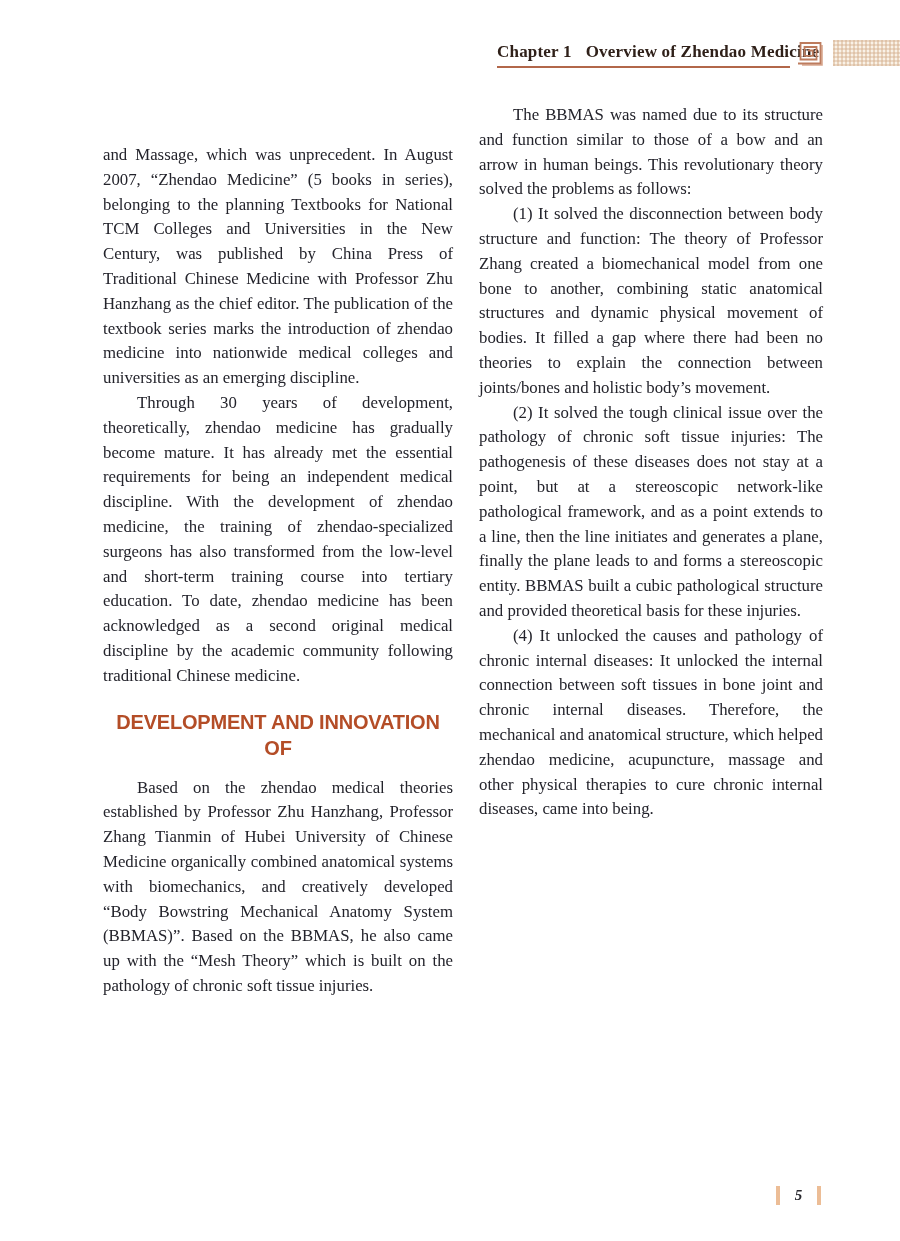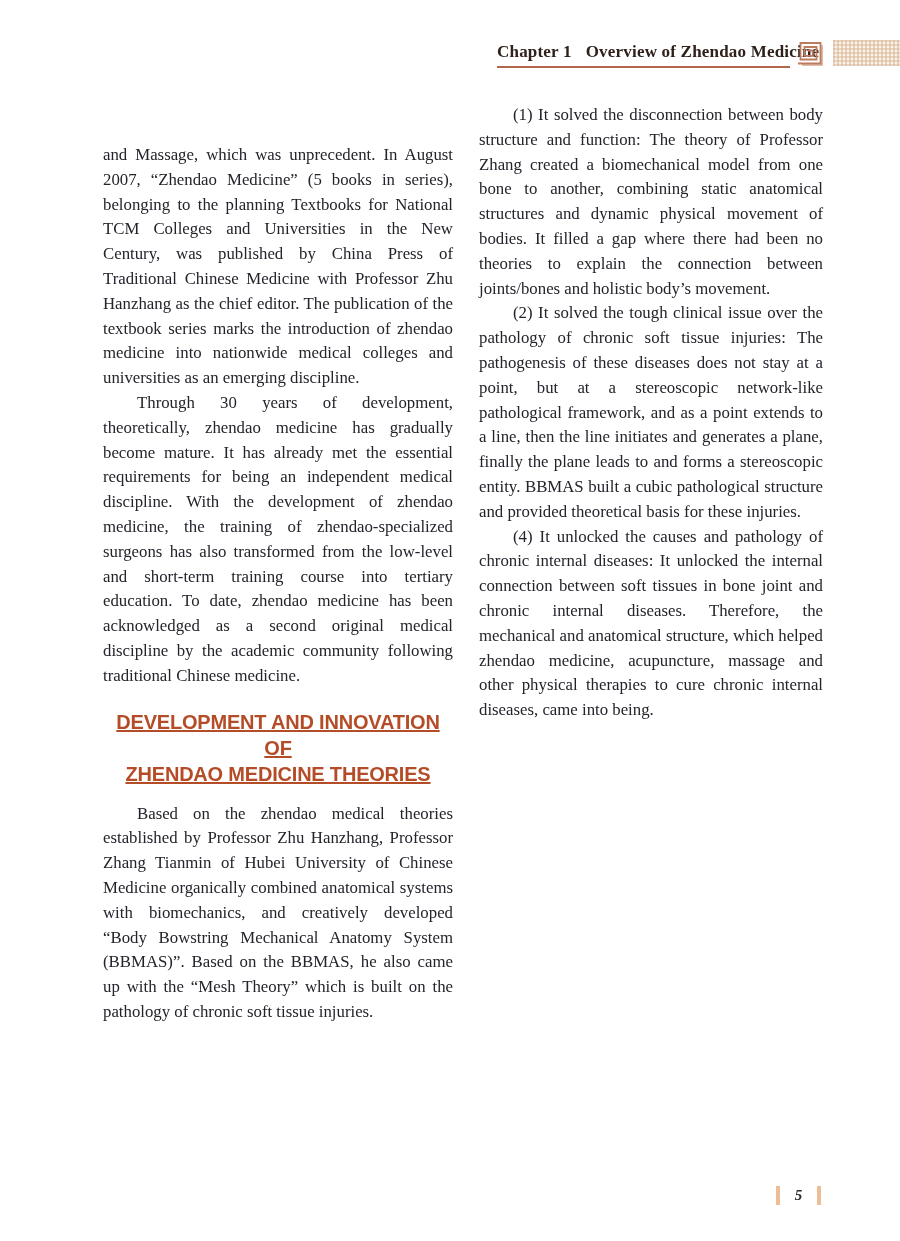--- a/index.html
+++ b/index.html
@@ -71,21 +71,20 @@
 
   .section-heading {
     margin: 20px 4px 15px 4px;
     text-align: center;
     font-family: "Liberation Sans", sans-serif;
     font-weight: bold;
     font-size: 20px;
     line-height: 26px;
     letter-spacing: -0.2px;
     color: #b44d27;
-    text-decoration: underline;
   }
 
   
   .footer-page-number {
     position: absolute;
     top: 1185px;
     left: 772px;
     width: 52px;
     height: 21px;
   }
@@ -128,26 +127,26 @@
       <path d="M2 22.5 H24.5 V2 H4.5 V18.5 H20.5 V6 H8.5 V14.8 H16.8 V9.5 H12" fill="none" stroke="#bd7c5e" stroke-width="1.8"></path>
     </svg>
   </div>
   <div class="corner-texture"></div>
 
   <div class="column column-left">
     <p class="no-indent">and Massage, which was unprecedent. In August 2007, “Zhendao Medicine” (5 books in series), belonging to the planning Textbooks for National TCM Colleges and Universities in the New Century, was published by China Press of Traditional Chinese Medicine with Professor Zhu Hanzhang as the chief editor. The publication of the textbook series marks the introduction of zhendao medicine into nationwide medical colleges and universities as an emerging discipline.</p>
     <p>Through 30 years of development, theoretically, zhendao medicine has gradually become mature. It has already met the essential requirements for being an independent medical discipline. With the development of zhendao medicine, the training of zhendao-specialized surgeons has also transformed from the low-level and short-term training course into tertiary education. To date, zhendao medicine has been acknowledged as a second original medical discipline by the academic community following traditional Chinese medicine.</p>
     <div class="section-heading">
       <div>DEVELOPMENT AND INNOVATION OF</div>
-      <div>ZHENDAO MEDICINE THEORIES</div>
     </div>
     <p>Based on the zhendao medical theories established by Professor Zhu Hanzhang, Professor Zhang Tianmin of Hubei University of Chinese Medicine organically combined anatomical systems with biomechanics, and creatively developed “Body Bowstring Mechanical Anatomy System (BBMAS)”. Based on the BBMAS, he also came up with the “Mesh Theory” which is built on the pathology of chronic soft tissue injuries.</p>
   </div>
 
   <div class="column column-right">
+    <p>The BBMAS was named due to its structure and function similar to those of a bow and an arrow in human beings. This revolutionary theory solved the problems as follows:</p>
     <p>(1) It solved the disconnection between body structure and function: The theory of Professor Zhang created a biomechanical model from one bone to another, combining static anatomical structures and dynamic physical movement of bodies. It filled a gap where there had been no theories to explain the connection between joints/bones and holistic body’s movement.</p>
     <p>(2) It solved the tough clinical issue over the pathology of chronic soft tissue injuries: The pathogenesis of these diseases does not stay at a point, but at a stereoscopic network-like pathological framework, and as a point extends to a line, then the line initiates and generates a plane, finally the plane leads to and forms a stereoscopic entity. BBMAS built a cubic pathological structure and provided theoretical basis for these injuries.</p>
     <p>(4) It unlocked the causes and pathology of chronic internal diseases: It unlocked the internal connection between soft tissues in bone joint and chronic internal diseases. Therefore, the mechanical and anatomical structure, which helped zhendao medicine, acupuncture, massage and other physical therapies to cure chronic internal diseases, came into being.</p>
   </div>
 
   <div class="footer-page-number">
     <span class="pn-bar left"></span>
     <span class="pn-value">5</span>
     <span class="pn-bar right"></span>
   </div>

